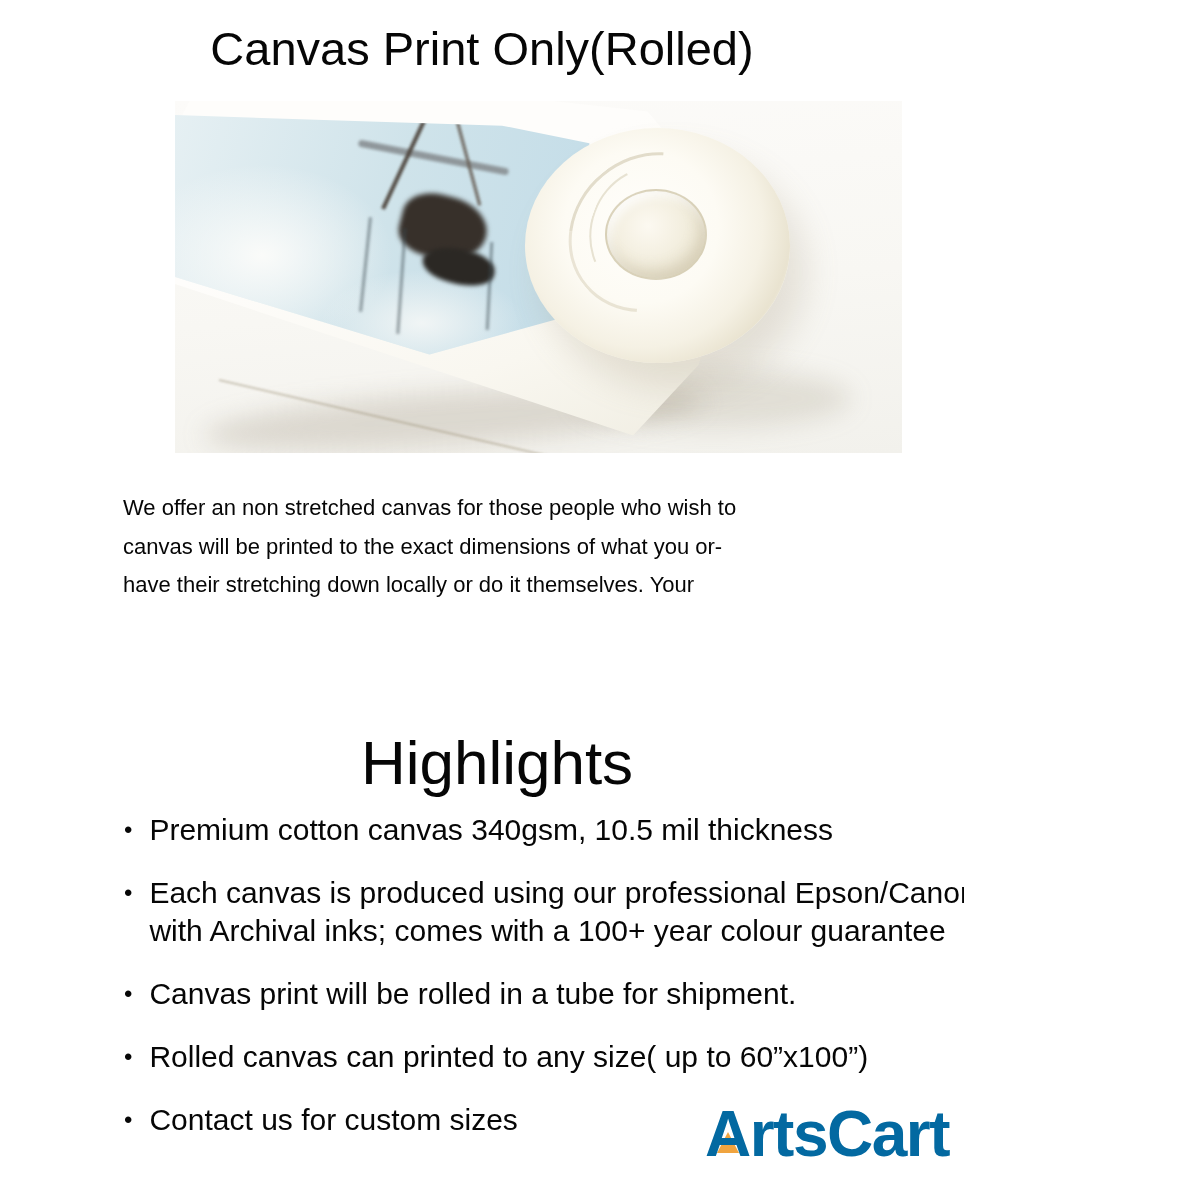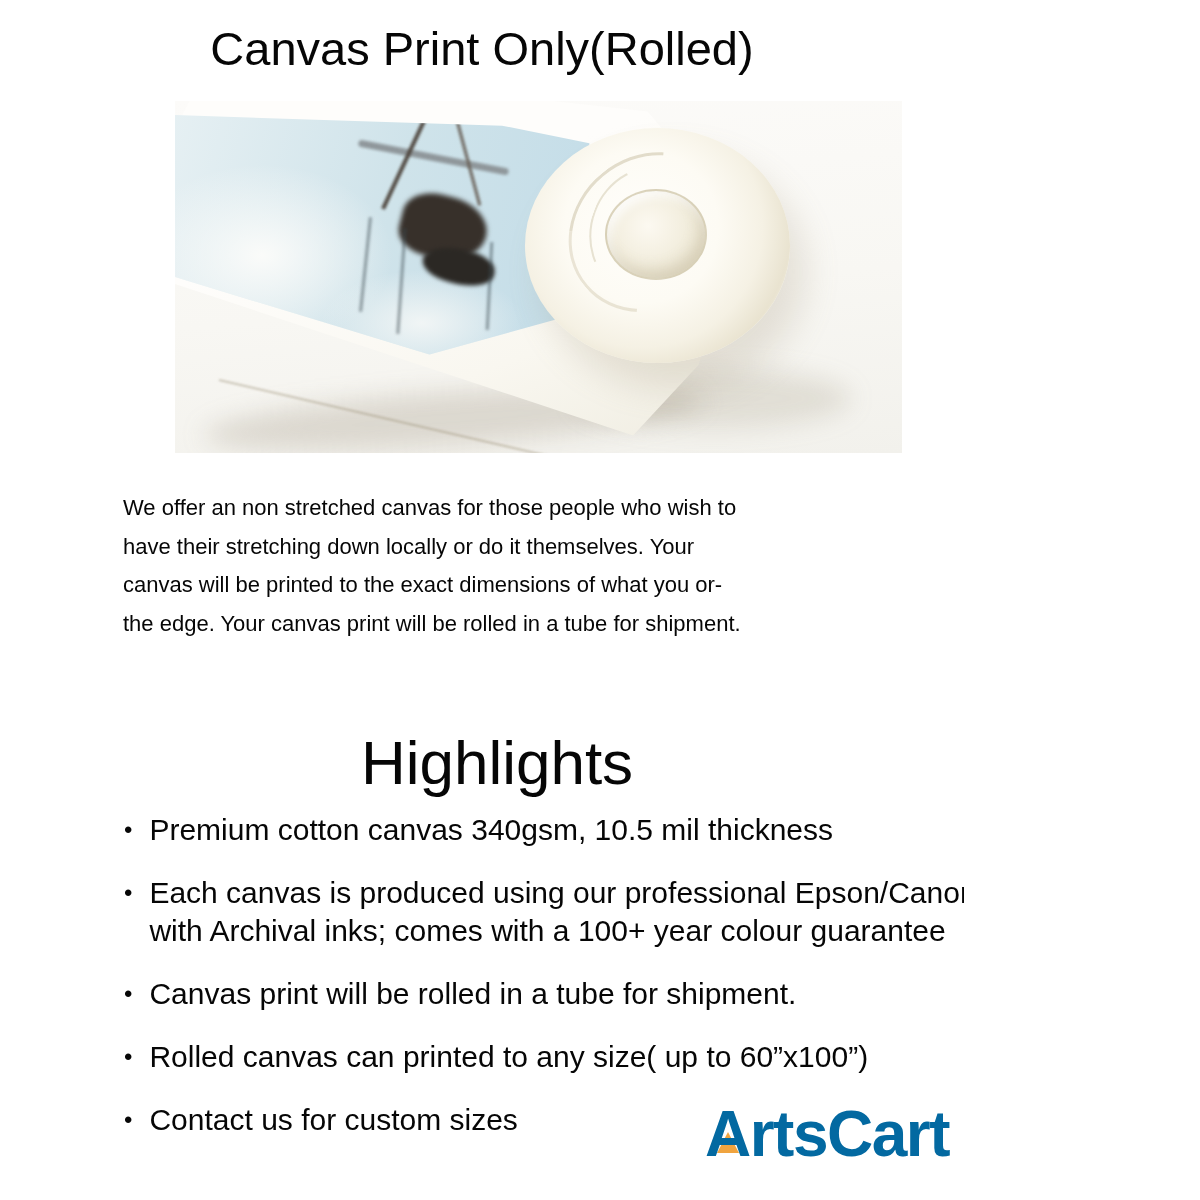--- a/index.html
+++ b/index.html
@@ -151,23 +151,22 @@
     <div class="sheet-under-edge"></div>
     <div class="roll">
       <div class="ring-outer"></div>
       <div class="ring-mid"></div>
       <div class="ring-inner"></div>
     </div>
   </div>
 
   <div class="intro">
     <div class="line">We offer an non stretched canvas for those people who wish to</div>
+    <div class="line">canvas will be printed to the exact dimensions of what you or-</div>
     <div class="line">have their stretching down locally or do it themselves. Your</div>
-    <div class="line">canvas will be printed to the exact dimensions of what you or-</div>
-    <div class="line">the edge. Your canvas print will be rolled in a tube for shipment.</div>
   </div>
 
   <h2 class="highlights-heading">Highlights</h2>
 
   <ul class="hl">
     <li>
       <span class="dot">•</span>
       <span class="txt">Premium cotton canvas 340gsm, 10.5 mil thickness</span>
     </li>
     <li>

